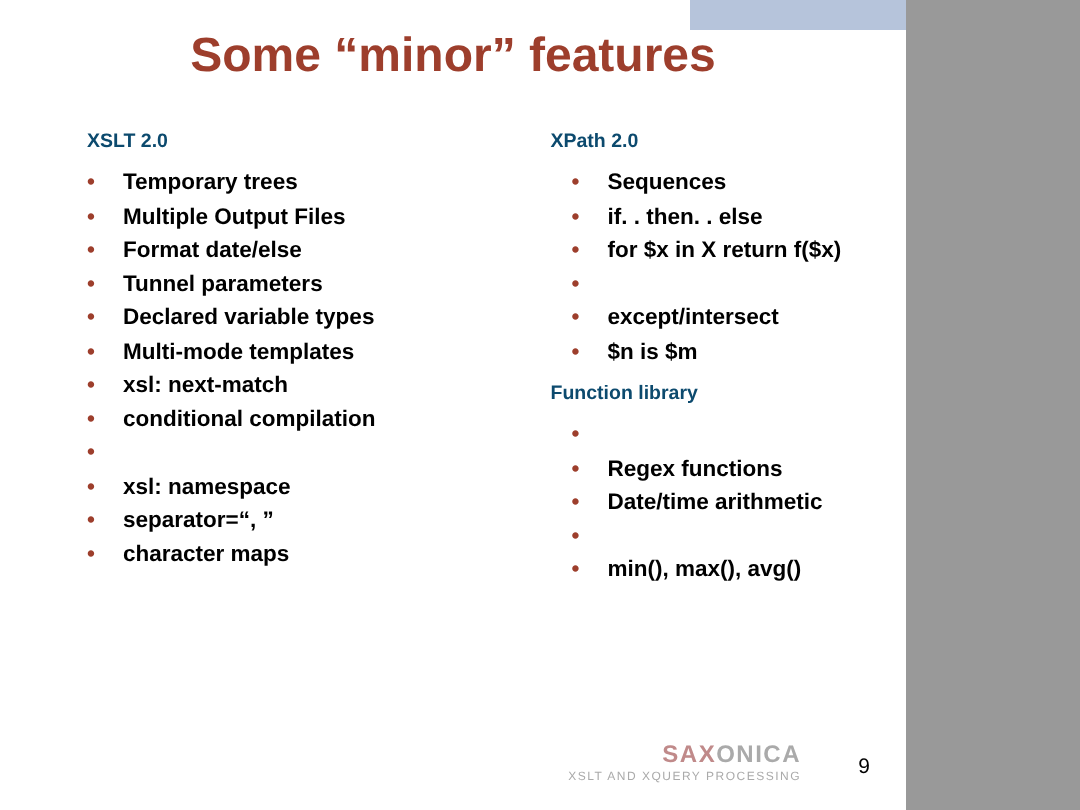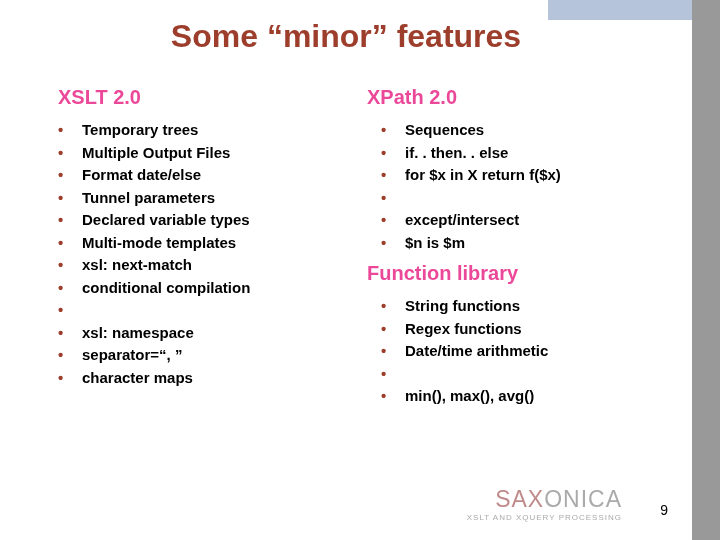--- a/index.html
+++ b/index.html
@@ -1,21 +1,21 @@
 <!DOCTYPE html>
 <html><head>
 <meta charset="utf-8">
 <style>
   body {
     margin: 0;
     background: #999;
     font-family: Arial, Helvetica, sans-serif;
   }
   .slide {
-    width: 692px;
+    width: 604px;
     height: 540px;
     background: #fff;
     position: relative;
     box-sizing: border-box;
   }
   .right-band {
     position: absolute;
     top: 0;
     right: 0;
     width: 144px;
@@ -35,23 +35,23 @@
   .cols {
     position: absolute;
     top: 86px;
     left: 58px;
     width: 610px;
     display: flex;
   }
   .col { flex: 1; }
   .col + .col { margin-left: 8px; }
   .colhead {
-    font-size: 20px;
+    font-size: 13px;
     font-weight: bold;
-    color: #ec4899;
+    color: #0c4a6e;
     margin-bottom: 10px;
   }
   ul.items {
     list-style: none;
     padding: 0;
     margin: 0 0 8px 0;
   }
   ul.items li {
     display: flex;
     align-items: flex-start;
@@ -67,24 +67,24 @@
     font-size: 15px;
   }
   ul.items.indent li { padding-left: 14px; }
   .logo {
     position: absolute;
     right: 70px;
     bottom: 18px;
     text-align: right;
   }
   .logo-main {
-    font-size: 23px;
+    font-size: 16px;
     letter-spacing: 1px;
     color: #aaa;
-    font-weight: 400;
+    font-weight: 700;
     margin-top: 24px;
   }
   .logo-main .accent {
     color: #c08a8a;
   }
   .logo-sub {
     font-size: 8px;
     letter-spacing: 1px;
     color: #aaa;
   }
@@ -182,21 +182,20 @@
           </li>
         <li>
             <span class="bullet">•</span>
             <span>$n is $m</span>
           </li>
       </ul>
       <div class="colhead">Function library</div>
       <ul class="items indent">
         <li>
             <span class="bullet">•</span>
-            <span>String functions</span>
           </li>
         <li>
             <span class="bullet">•</span>
             <span>Regex functions</span>
           </li>
         <li>
             <span class="bullet">•</span>
             <span>Date/time arithmetic</span>
           </li>
         <li>

